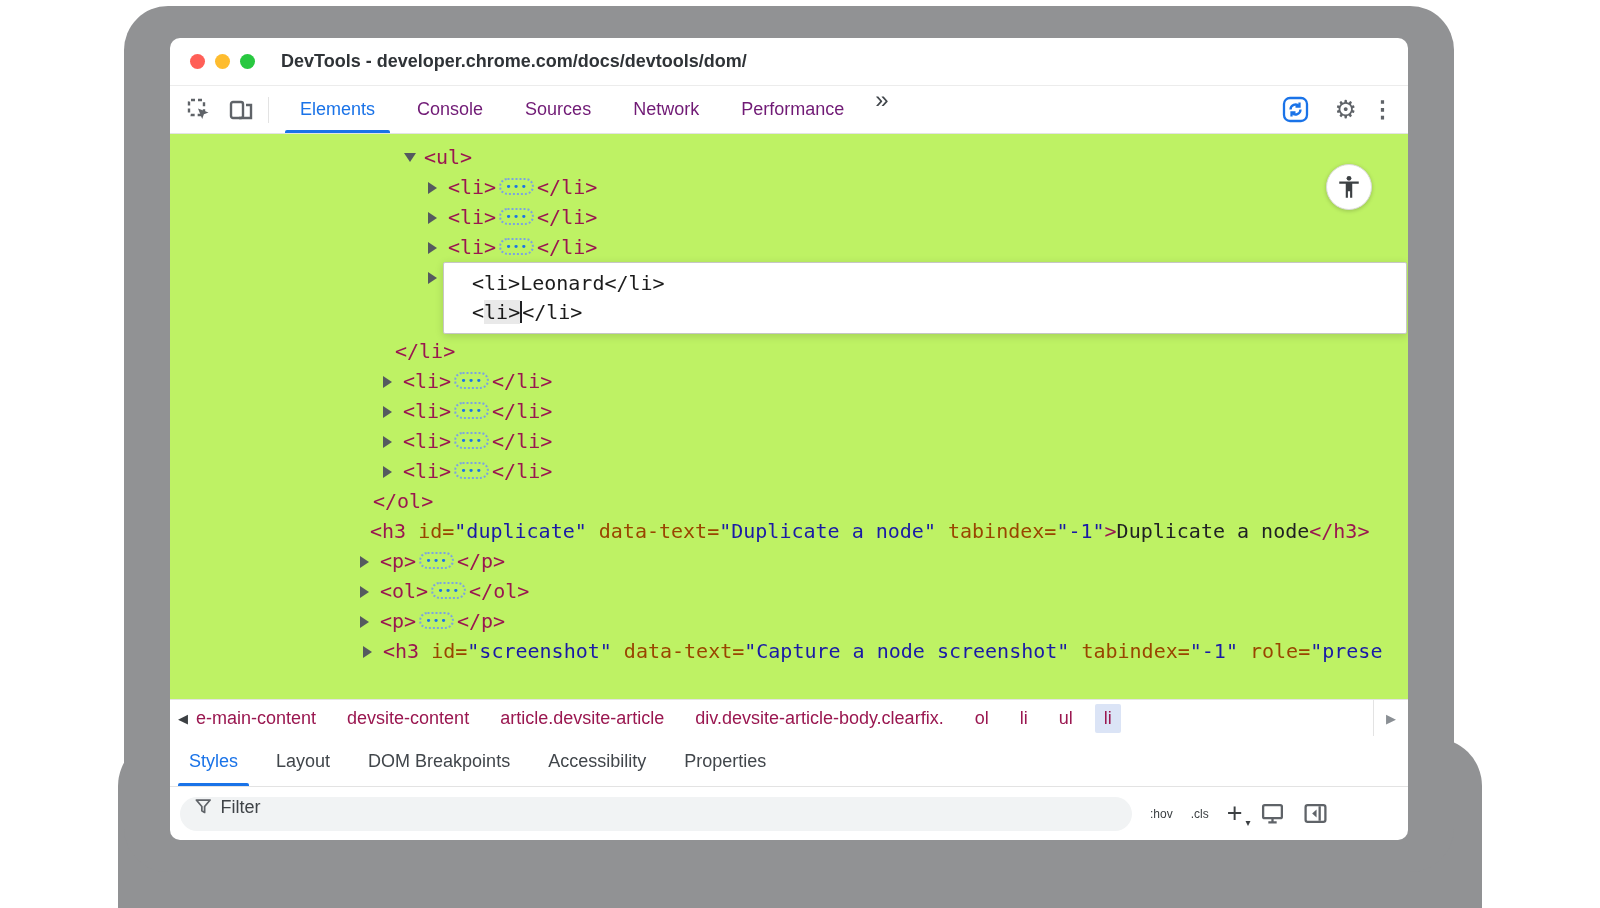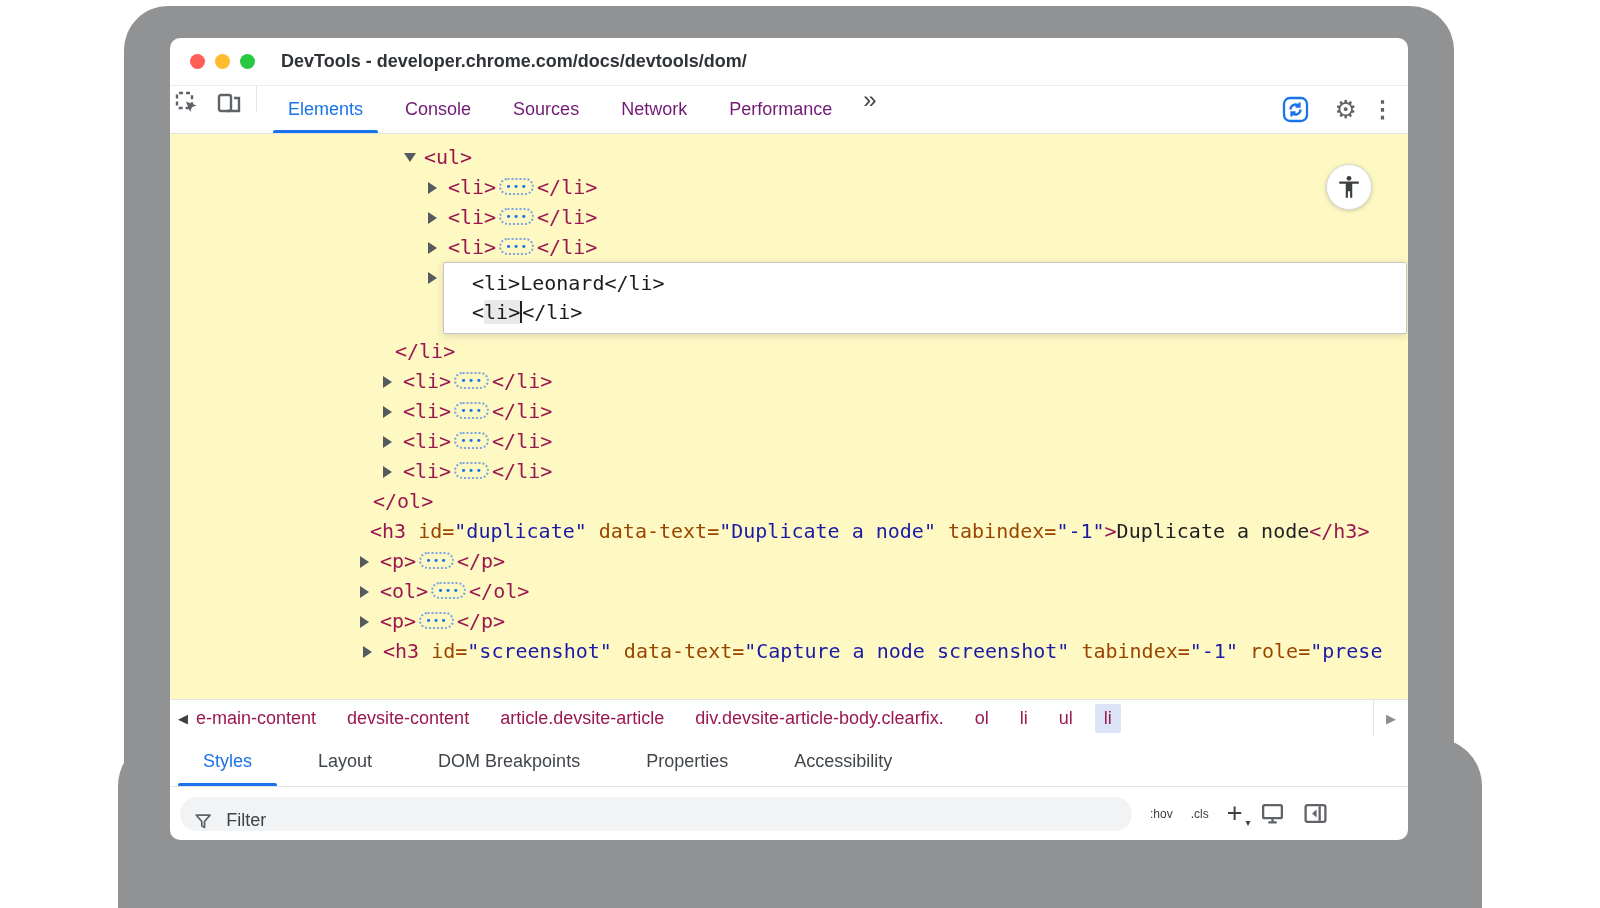--- a/index.html
+++ b/index.html
@@ -19,38 +19,38 @@
             overflow:hidden; }
 
   
   .titlebar { height:48px; flex:0 0 48px; display:flex; align-items:center;
               border-bottom:1px solid #ececec; padding-left:20px; }
   .dot { width:15px; height:15px; border-radius:50%; margin-right:10px; }
   .dot.red{ background:#ff5f57; } .dot.yellow{ background:#febc2e; } .dot.green{ background:#28c840; }
   .win-title { margin-left:16px; font-size:18px; font-weight:700; color:#2f3337; }
 
   
-  .toolbar { height:48px; flex:0 0 48px; display:flex; 
-             border-bottom:1px solid #e3e3e3; padding:0 14px 0 0; }
+  .toolbar { height:48px; flex:0 0 48px; display:flex; align-items:center;
+             border-bottom:1px solid #e3e3e3; padding:0 14px 0 12px; }
   .tb-icon { width:34px; height:34px; display:flex; align-items:center; justify-content:center;
              margin-right:8px; cursor:pointer; }
   .tb-sep { width:1px; height:26px; background:#e3e3e3; margin:0 10px 0 2px; }
   .tabs { display:flex; align-items:stretch; height:100%; }
   .tab { display:flex; align-items:center; padding:0 21px; font-size:18px; color:#701a75;
          position:relative; cursor:pointer; }
   .tab.active { color:#1a73e8; font-weight:500; }
   .tab.active::after { content:""; position:absolute; left:6px; right:6px; bottom:0;
                        height:3px; background:#1a73e8; border-radius:2px 2px 0 0; }
   .overflow-chevron { font-size:24px; color:#41464b; padding:0 10px; cursor:pointer; }
   .tb-right { margin-left:auto; display:flex; align-items:center; gap:14px; }
   .glyph-icon { font-size:25px; color:#5f6368; line-height:1; cursor:pointer; }
   .kebab { font-size:23px; font-weight:700; }
 
   
-  .content { flex:1 1 auto; position:relative; overflow:hidden; background:#fef9c3; }
+  .content { flex:1 1 auto; position:relative; overflow:hidden; background:#bef264; }
   .dom-tree { padding-top:8px; font-family:"DejaVu Sans Mono", monospace; font-size:20px; }
   .tree-line { height:30px; line-height:30px; white-space:pre; }
   .tree-line.edit-line { height:74px; position:relative; }
   .arrow { display:inline-block; width:20px; }
   .arrow.right::before { content:""; display:inline-block; border-left:9px solid #555a5f;
       border-top:6px solid transparent; border-bottom:6px solid transparent; }
   .arrow.down::before { content:""; display:inline-block; border-top:9px solid #555a5f;
       border-left:6px solid transparent; border-right:6px solid transparent; vertical-align:2px; }
   .seg-t { color:#9a1750; }
   .seg-a { color:#994500;margin-top:25px; }
@@ -78,31 +78,31 @@
   .crumbs { height:37px; flex:0 0 37px; border-top:1px solid #e3e3e3; display:flex;
       align-items:center; font-size:18px; color:#9a1750; overflow:hidden; }
   .crumb-arrow { color:#3c4043; font-size:13px; padding:0 8px; cursor:pointer; flex:0 0 auto; }
   .crumb-arrow.right { color:#8a8f94; border-left:1px solid #e3e3e3; margin-left:auto;
       height:100%; display:flex; align-items:center; padding:0 12px; }
   .crumb { margin-right:31px; cursor:pointer; white-space:nowrap; }
   .crumb.sel { background:#dbe4f6; padding:4px 9px; margin-left:-9px; margin-right:22px; border-radius:2px; }
 
   
   .tabsbar { height:50px; flex:0 0 50px; display:flex; align-items:stretch; padding-left:0; }
-  .btab { display:flex; align-items:center; padding:0 33px; font-size:18px; color:#41464b;
+  .btab { display:flex; align-items:center; padding:0 19px; font-size:18px; color:#41464b;
       position:relative; cursor:pointer; }
   .btab.active { color:#1a73e8; font-weight:500; }
   .btab.active::after { content:""; position:absolute; left:8px; right:8px; bottom:0;
       height:3px; background:#1a73e8; border-radius:2px 2px 0 0; }
 
   
   .filterbar { height:54px; flex:0 0 54px; border-top:1px solid #e3e3e3; display:flex;
       align-items:center; padding:0 22px 0 10px; gap:18px; }
   .filter-pill { width:952px; height:34px; background:#f1f3f4; border-radius:17px;
-      display:flex; align-items:flex-end; padding:0 14px; gap:14px; }
+      display:flex; align-items:flex-start; padding:0 14px; gap:8px; }
   .filter-input { border:none; outline:none; background:transparent; font-size:18px;
       color:#3c4043; width:100%; font-family:"Liberation Sans", sans-serif; }
   .filter-input::placeholder { color:#3f4347; opacity:1; }
   .pane-btn { font-size:12px; color:#3c4043; cursor:pointer; white-space:nowrap; }
   .plus-btn { font-size:27px; color:#3c4043; cursor:pointer; position:relative; line-height:1; }
   .plus-btn .mini-caret { position:absolute; right:-8px; bottom:-1px; font-size:10px; color:#3c4043; }
   .svg-btn { display:flex; align-items:center; cursor:pointer; }
 </style>
 </head>
 <body>
@@ -196,22 +196,22 @@
       <span class="crumb">li</span>
       <span class="crumb">ul</span>
       <span class="crumb sel">li</span>
       <span class="crumb-arrow right">▶</span>
     </div>
 
     <div class="tabsbar">
       <div class="btab active">Styles</div>
       <div class="btab">Layout</div>
       <div class="btab">DOM Breakpoints</div>
+      <div class="btab">Accessibility</div>
       <div class="btab">Properties</div>
-      <div class="btab">Accessibility</div>
     </div>
 
     <div class="filterbar">
       <div class="filter-pill">
         <svg width="19" height="19" viewBox="0 0 20 20">
           <path d="M2.5 3h15l-6 7v6.5l-3-1.8V10z" fill="none" stroke="#5f6368" stroke-width="1.9" stroke-linejoin="round"></path>
         </svg>
         <input class="filter-input" placeholder="Filter" style="">
       </div>
       <span class="pane-btn">:hov</span>

